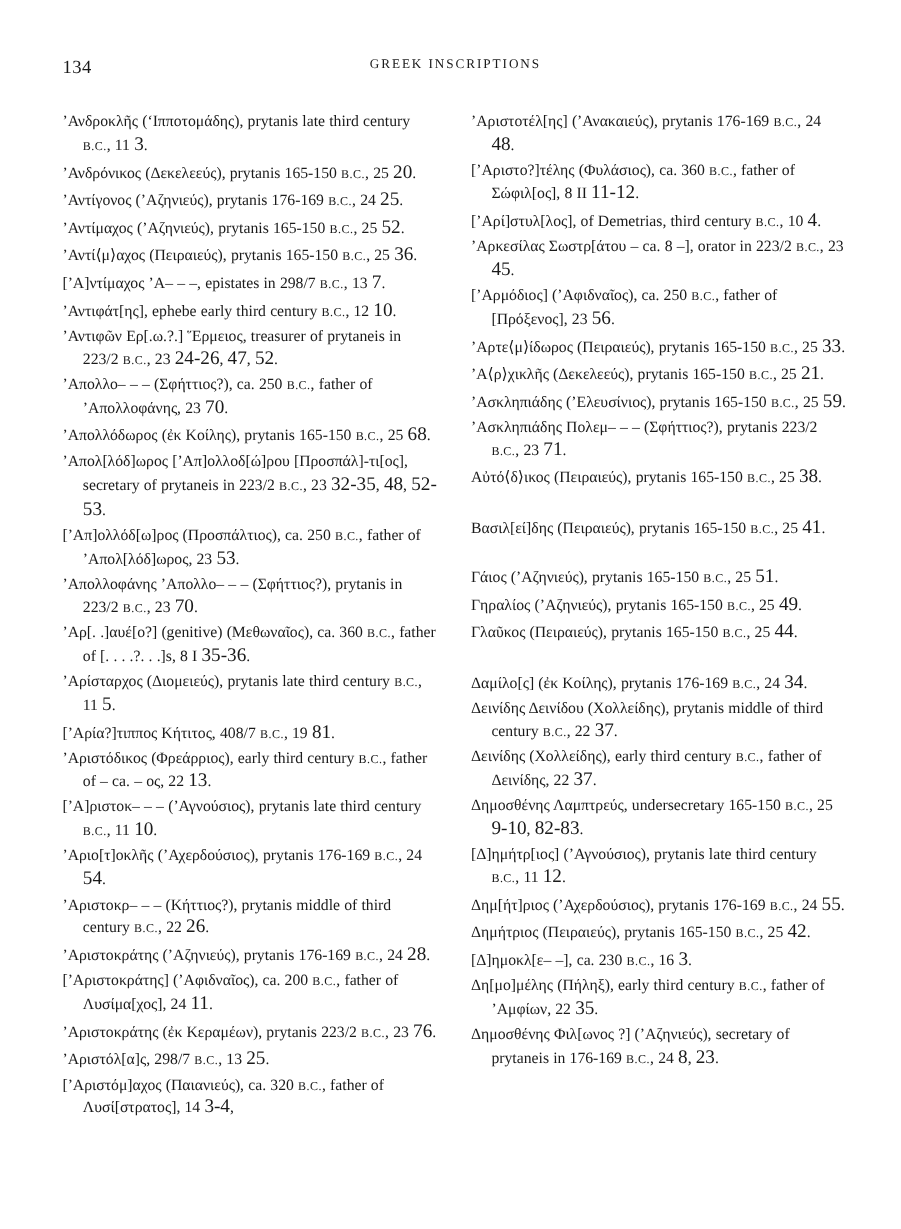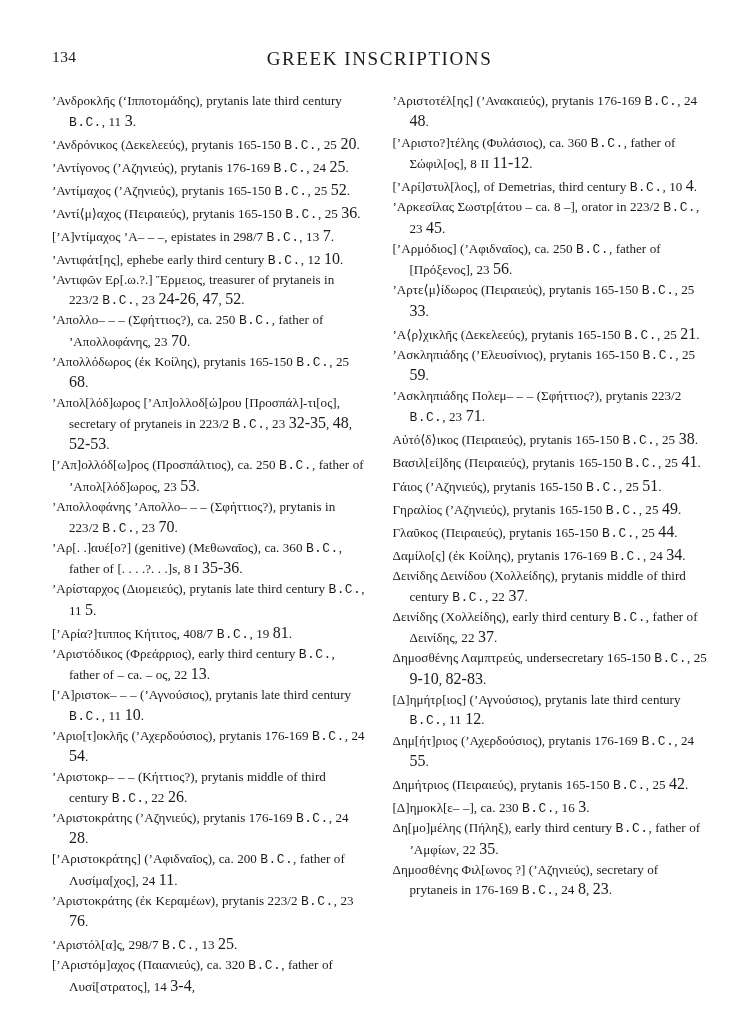--- a/index.html
+++ b/index.html
@@ -31,47 +31,46 @@
   }
   .folio {
     font-size: 15.5px;
     letter-spacing: 0.4px;
   }
   .running-title {
     position: absolute;
     left: 0;
     right: 0;
     text-align: center;
-    font-size: 19px;
+    font-size: 11px;
     letter-spacing: 1.6px;
   }
   .columns {
     display: flex;
     gap: 26px;
     align-items: flex-start;
   }
   .col {
     width: 316px;
   }
   .entry {
     font-size: 13.1px;
     line-height: 1.345;
     margin-bottom: 1.5px;
     padding-left: 17px;
     text-indent: -17px;
     text-align: left;
     word-spacing: 0.2px;
   }
   .entry.gap-before {
-    margin-top: 2px;
+    margin-top: 20px;
   }
   .sc {
-    font-size: 13px;
+    font-size: 10px;
     letter-spacing: 0.4px;
-    font-family: Liberation Mono, monospace;
   }
   .num {
     font-size: 16px;
     font-family: Liberation Serif, serif;
   }
   .ital {
   }
   .frac {
     white-space: nowrap;
   }

